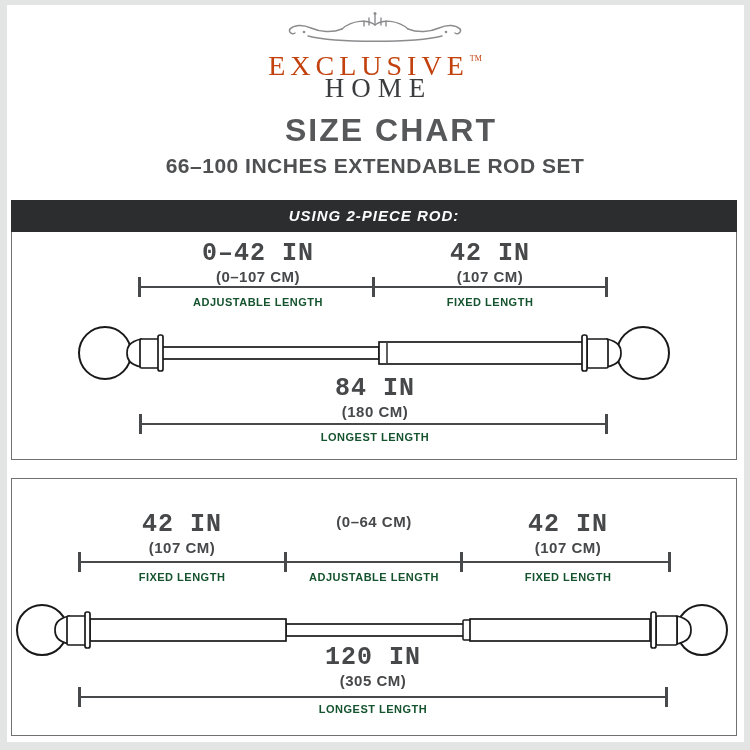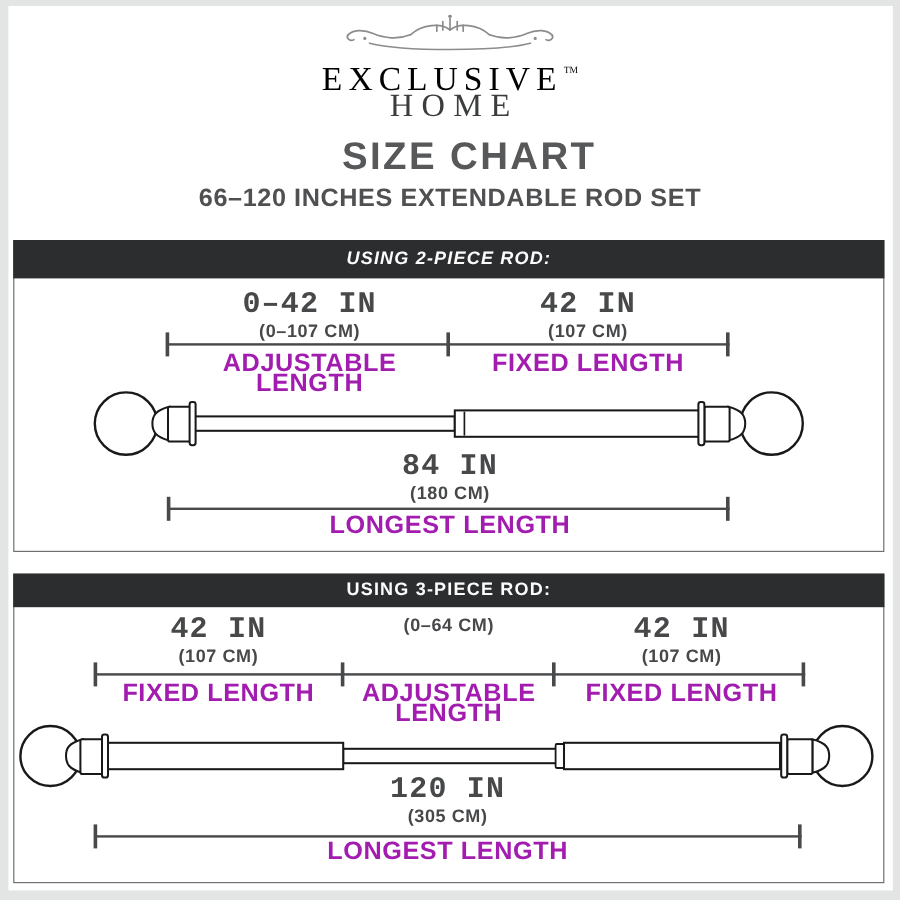--- a/index.html
+++ b/index.html
@@ -9,21 +9,21 @@
     font-family:"Liberation Sans", sans-serif;
     -webkit-font-smoothing:antialiased;
   }
   .canvas{position:absolute;left:7px;top:5px;right:6px;bottom:8px;background:#ffffff;}
   .abs{position:absolute;}
   
   .ornament{position:absolute;left:280px;top:12px;width:190px;height:36px;}
   .brand1{
     position:absolute;left:0;top:44px;width:750px;text-align:center;
     font-family:"Liberation Serif", serif;font-size:28px;letter-spacing:5px;
-    color:#000000;line-height:30px;
+    color:#c2410c;line-height:30px;
   }
   .brand1 .tm{font-size:8px;letter-spacing:0;vertical-align:14px;margin-left:1px;}
   .brand2{
     position:absolute;left:0;top:73px;width:750px;text-align:center;
     font-family:"Liberation Serif", serif;font-size:27px;letter-spacing:7px;
     color:#3b3c3e;line-height:30px;text-indent:7px;
   }
   .title{
     position:absolute;left:0;top:112px;width:750px;margin:0;text-align:center;
     font-size:32px;font-weight:bold;letter-spacing:2px;color:#57585a;line-height:36px;padding-left:16px;
@@ -41,22 +41,22 @@
     position:absolute;left:11px;width:726px;background:#2c2d2f;color:#fcfcfc;
     text-align:center;font-weight:bold;font-size:15px;letter-spacing:1px;
   }
   .bar1{top:200px;height:32px;line-height:32px;font-style:italic;}
   .bar2{top:478px;height:28px;line-height:28px;}
   
   .meas{position:absolute;text-align:center;color:#47484a;}
   .meas .in{font-size:25px;font-weight:bold;letter-spacing:1px;line-height:26px;font-family:Liberation Mono, monospace;}
   .meas .cm{font-size:15px;font-weight:bold;letter-spacing:0.5px;line-height:19px;}
   .seg-label{
-    position:absolute;text-align:center;color:#a21caf;
-    font-size:21px;font-weight:bold;letter-spacing:0.5px;line-height:17px;
+    position:absolute;text-align:center;color:#14532d;
+    font-size:11px;font-weight:bold;letter-spacing:0.5px;line-height:17px;
   }
   .dline{position:absolute;height:2px;background:#48494b;}
   .tick{position:absolute;width:2.5px;height:20px;background:#48494b;}
   .rod-svg{position:absolute;}
 </style>
 </head>
 <body>
 
 <div class="page">
   <div class="canvas"></div>
@@ -79,21 +79,21 @@
       <circle cx="24" cy="20" r="1.3"></circle>
       <circle cx="166" cy="20" r="1.3"></circle>
       <circle cx="95" cy="1.5" r="1.5"></circle>
     </g>
   </svg>
 
   <div class="brand1"><span>EXCLUSIVE</span><sup class="tm">TM</sup></div>
   <div class="brand2">HOME</div>
 
   <h1 class="title">SIZE CHART</h1>
-  <h2 class="subtitle">66–120 INCHES EXTENDABLE ROD SET</h2>
+  <h2 class="subtitle">66–100 INCHES EXTENDABLE ROD SET</h2>
 
   <div class="box box1"></div>
   <div class="bar bar1">USING 2-PIECE ROD:</div>
 
   <div class="meas abs" style="left:140px;top:241px;width:236px;">
     <div class="in">0–42 IN</div>
     <div class="cm">(0–107 CM)</div>
   </div>
   <div class="meas abs" style="left:372px;top:241px;width:236px;">
     <div class="in">42 IN</div>
@@ -127,21 +127,20 @@
   <div class="meas abs" style="left:257px;top:376px;width:236px;">
     <div class="in">84 IN</div>
     <div class="cm">(180 CM)</div>
   </div>
   <div class="dline" style="left:140px;top:423px;width:468px;"></div>
   <div class="tick" style="left:139px;top:414px;"></div>
   <div class="tick" style="left:605px;top:414px;"></div>
   <div class="seg-label" style="left:257px;top:429px;width:236px;">LONGEST LENGTH</div>
 
   <div class="box box2"></div>
-  <div class="bar bar2">USING 3-PIECE ROD:</div>
 
   <div class="meas abs" style="left:64px;top:512px;width:236px;">
     <div class="in">42 IN</div>
     <div class="cm">(107 CM)</div>
   </div>
   <div class="meas abs" style="left:256px;top:512px;width:236px;">
     <div class="cm">(0–64 CM)</div>
   </div>
   <div class="meas abs" style="left:450px;top:512px;width:236px;">
     <div class="in">42 IN</div>

